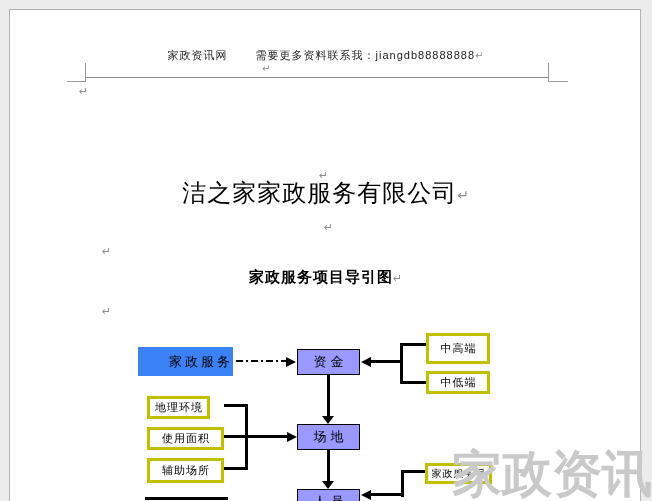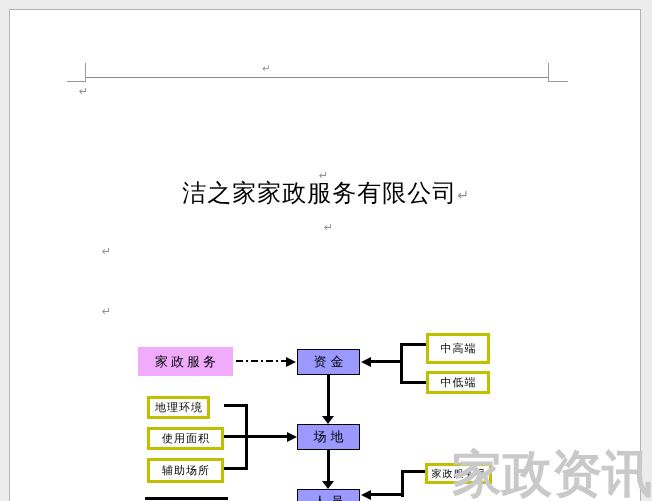--- a/index.html
+++ b/index.html
@@ -31,21 +31,21 @@
   .doc-subtitle .pilcrow{font-size:14px;vertical-align:middle;letter-spacing:0;}
   .doc-heading{top:268px;font-size:15px;font-weight:bold;letter-spacing:1px;}
   .doc-heading .pilcrow{font-size:11px;font-weight:normal;vertical-align:middle;letter-spacing:0;}
   .pmark{font-size:11px;}
 
   .node{
     position:absolute;display:flex;align-items:center;justify-content:center;
     box-sizing:border-box;font-size:12px;letter-spacing:2px;text-indent:2px;
     white-space:nowrap;
   }
-  .node.green{background:#f0abfc;color:#000;}
+  .node.green{background:#3b82f6;color:#000;justify-content:flex-end;}
   .node.lav{background:#9999FF;border:1px solid #000;}
   .node.outline{background:#fff;border:3px solid #C0C000;font-size:11px;letter-spacing:1px;text-indent:1px;}
   .node.small{font-size:10px;letter-spacing:1px;}
 
   .ln{position:absolute;background:#000;}
   .dd{
     position:absolute;height:2px;
     background:repeating-linear-gradient(90deg,#000 0 7px,transparent 7px 10px,#000 10px 12px,transparent 12px 15px);
   }
   .ah{position:absolute;width:0;height:0;}
@@ -59,37 +59,43 @@
     white-space:nowrap;line-height:1;
   }
 </style>
 </head>
 <body>
 
 <div class="canvas">
 
   <div class="page"></div>
 
+  <div class="abs centerline header-text">
+    <span>家政资讯网</span><span class="hgap"></span><span>需要更多资料联系我：jiangdb88888888</span><span class="pilcrow">↵</span>
+  </div>
   <span class="abs pilcrow pmark" style="left:262px;top:63px;font-size:10px;">↵</span>
 
   <div class="abs rule" style="left:85px;top:77px;width:464px;height:1px;"></div>
   <div class="abs cornermark" style="left:85px;top:63px;width:1px;height:19px;"></div>
   <div class="abs cornermark" style="left:67px;top:81px;width:19px;height:1px;"></div>
   <div class="abs cornermark" style="left:548px;top:63px;width:1px;height:19px;"></div>
   <div class="abs cornermark" style="left:548px;top:81px;width:20px;height:1px;"></div>
   <span class="abs pilcrow pmark" style="left:79px;top:85px;">↵</span>
 
   <span class="abs pilcrow pmark" style="left:319px;top:169px;">↵</span>
 
   <div class="abs centerline doc-subtitle">
     <span>洁之家家政服务有限公司</span><span class="pilcrow">↵</span>
   </div>
   <span class="abs pilcrow pmark" style="left:324px;top:221px;">↵</span>
   <span class="abs pilcrow pmark" style="left:102px;top:245px;">↵</span>
 
+  <div class="abs centerline doc-heading">
+    <span>家政服务项目导引图</span><span class="pilcrow">↵</span>
+  </div>
   <span class="abs pilcrow pmark" style="left:102px;top:305px;">↵</span>
 
   <div>
 
     <div class="node green" style="left:138px;top:347px;width:95px;height:29px;font-size:13px;letter-spacing:3px;text-indent:3px;">
       <span>家政服务</span>
     </div>
 
     <div class="node lav" style="left:297px;top:349px;width:63px;height:26px;font-size:13px;letter-spacing:4px;text-indent:4px;">
       <span>资金</span>

